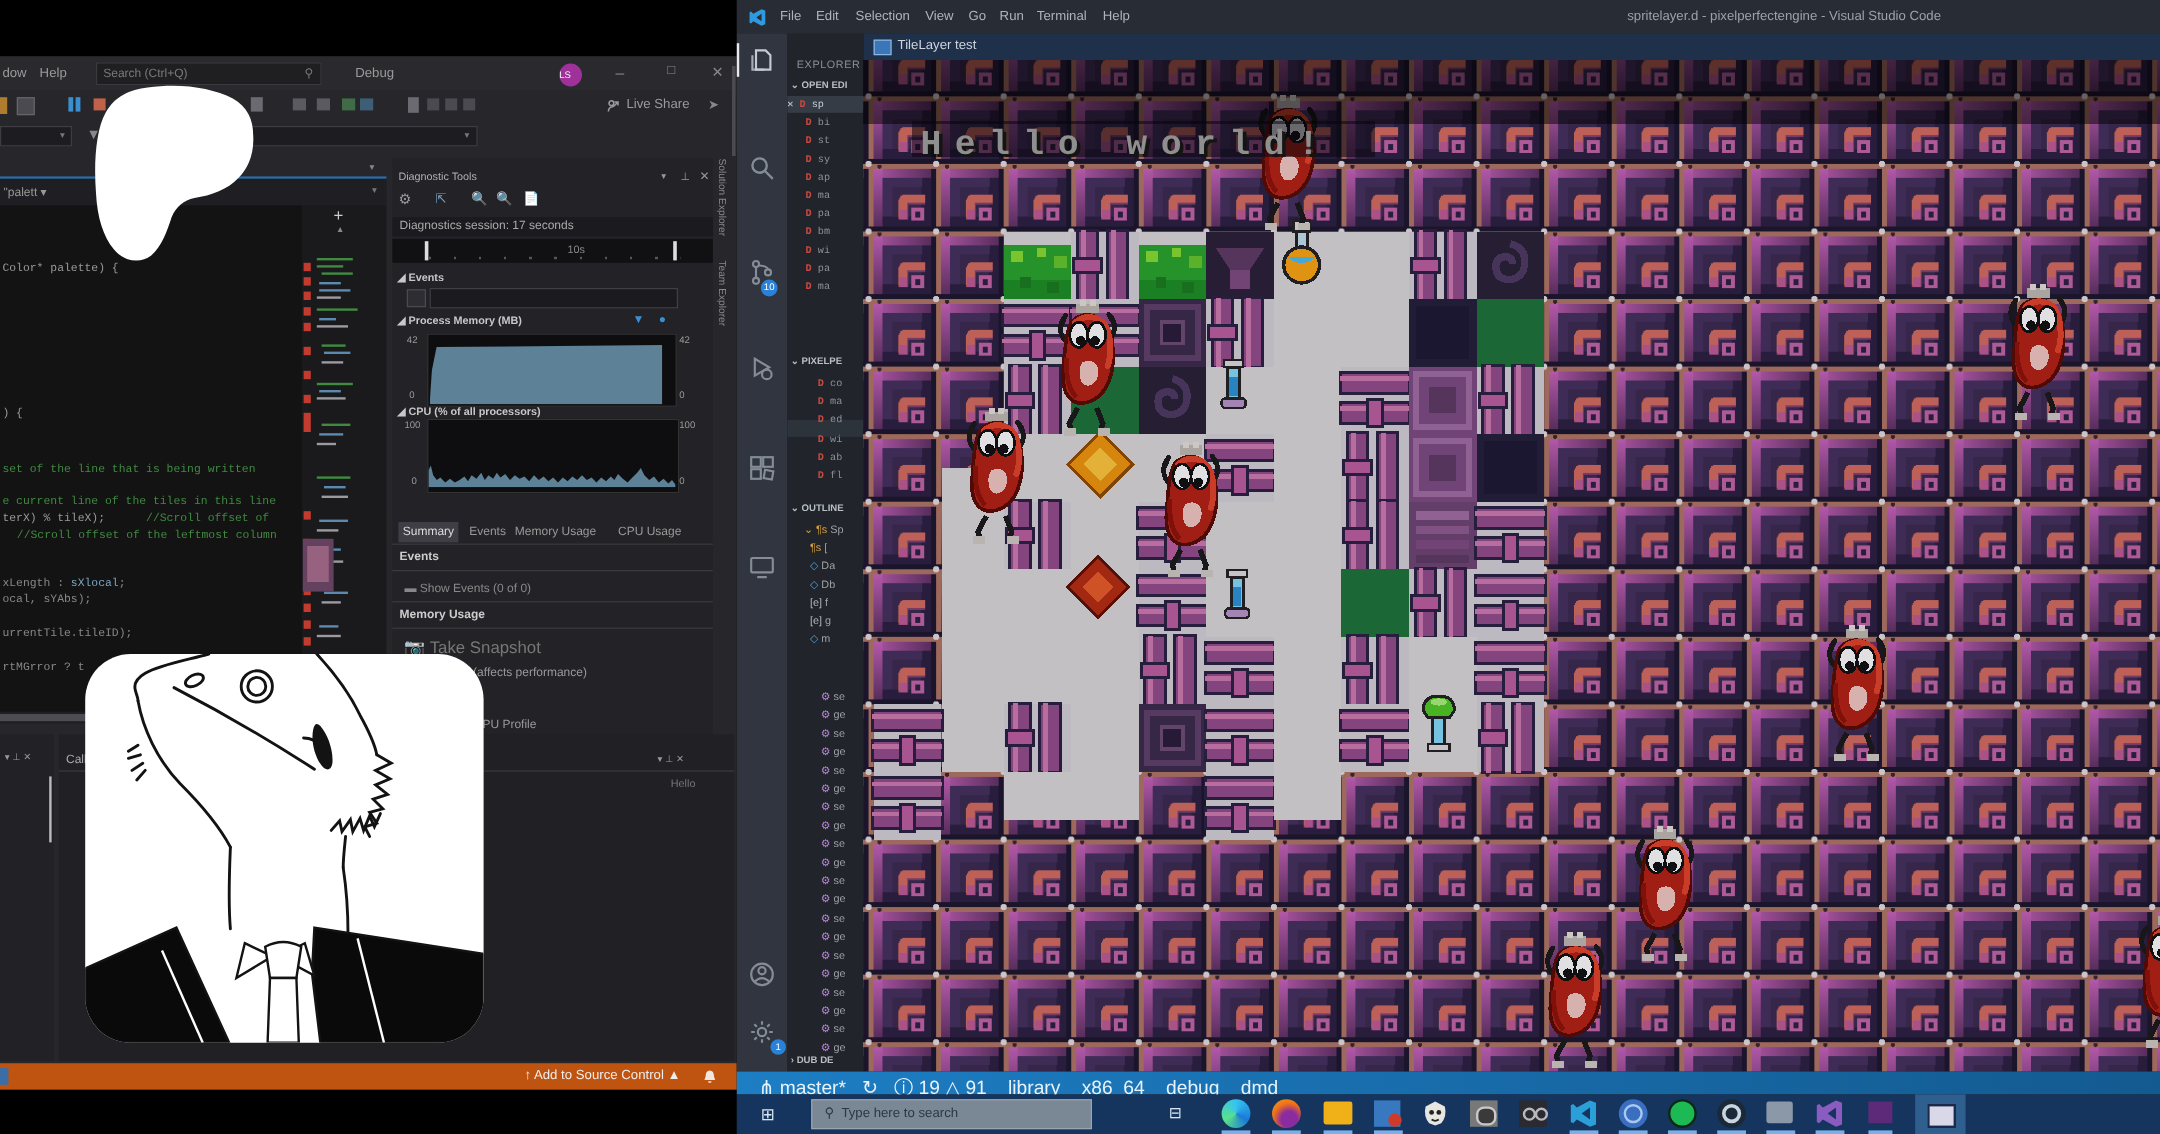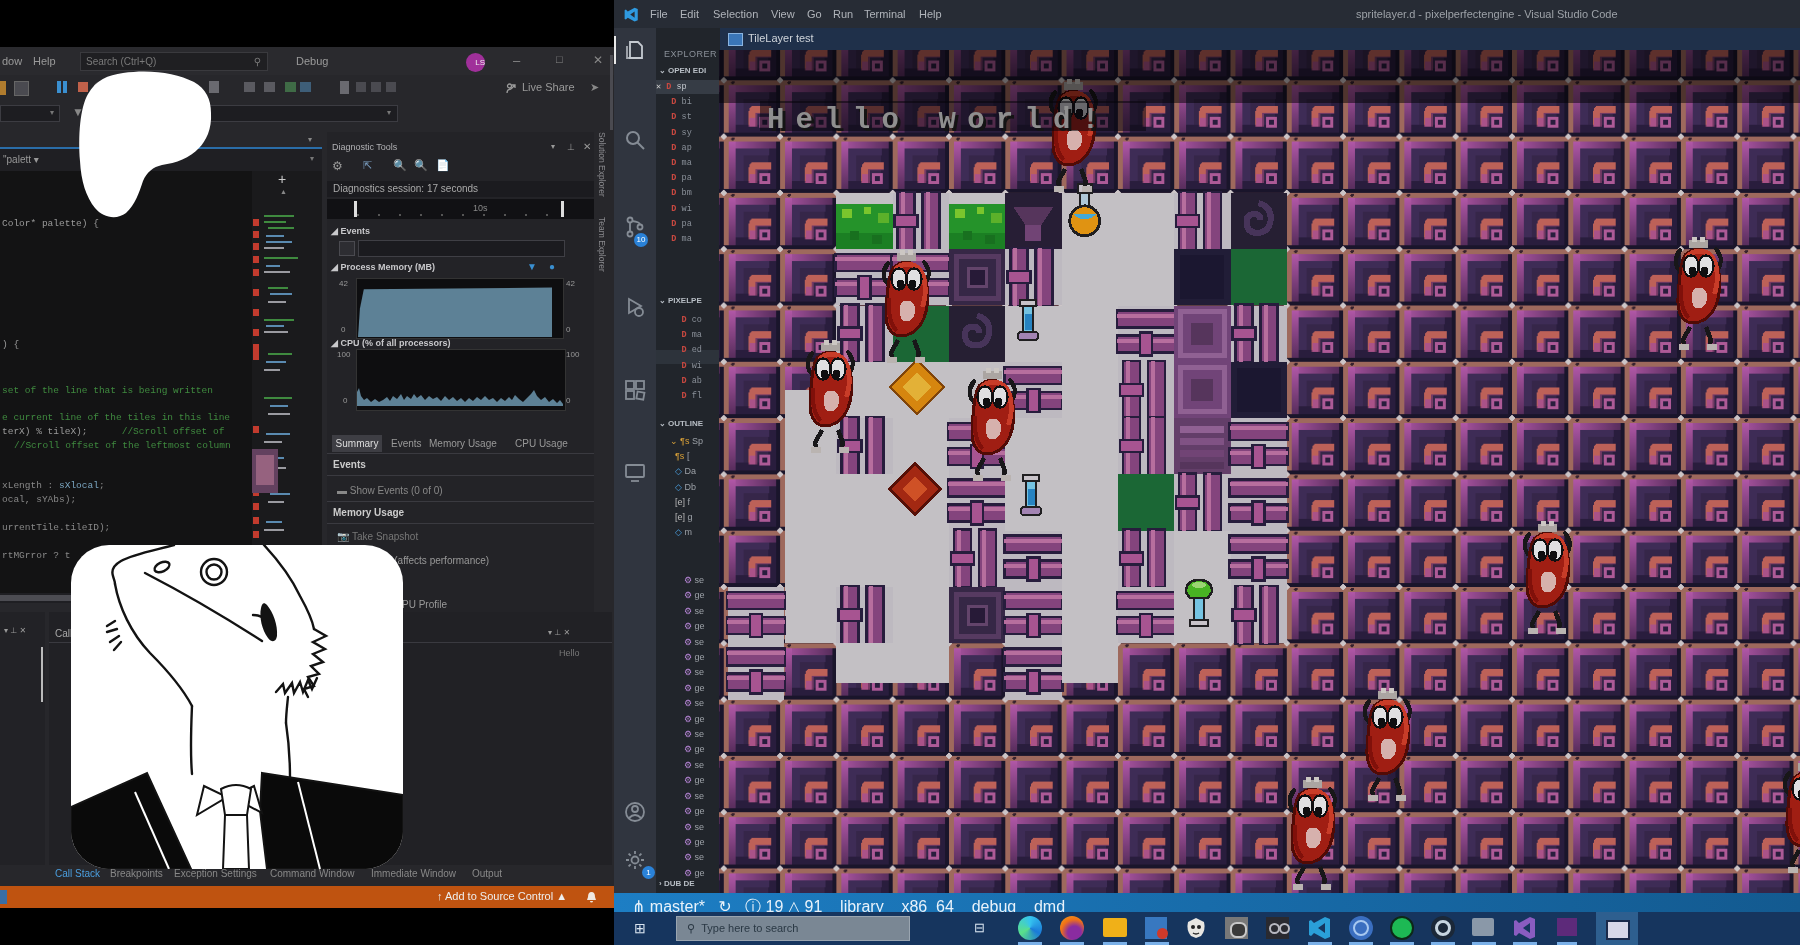--- a/index.html
+++ b/index.html
@@ -12,21 +12,21 @@
 <body>
 <div id="wrap">
 
   <div id="vsL" class="abs" style="left:0;top:47px;width:614px;height:861px;background:#27272b;">
 
     <div class="abs" style="left:0;top:0;width:614px;height:28px;background:#2a2a2e;color:#9a9a9a;font-size:11px;">
       <span class="abs" style="left:2px;top:8px;">dow</span>
       <span class="abs" style="left:33px;top:8px;">Help</span>
       <div class="abs" style="left:80px;top:5px;width:188px;height:19px;background:#1f1f22;border:1px solid #3a3a3e;color:#7a7a7a;font-size:10px;line-height:18px;padding-left:5px;box-sizing:border-box;">Search (Ctrl+Q)<span style="position:absolute;right:6px;">⚲</span></div>
       <span class="abs" style="left:296px;top:8px;">Debug</span>
-      <div class="abs" style="left:466px;top:6px;width:19px;height:19px;border-radius:50%;background:#a0309a;color:#eee;font-size:8px;text-align:right;line-height:19px;">LS</div>
+      <div class="abs" style="left:466px;top:6px;width:19px;height:19px;border-radius:50%;background:#a0309a;color:#eee;font-size:8px;text-align:left;line-height:19px;">LS</div>
       <span class="abs" style="left:513px;top:6px;font-size:13px;color:#888;">–</span>
       <span class="abs" style="left:556px;top:6px;font-size:11px;color:#888;">□</span>
       <span class="abs" style="left:593px;top:6px;font-size:12px;color:#888;">✕</span>
     </div>
 
     <div class="abs" style="left:0;top:28px;width:614px;height:28px;background:#27272b;">
       <div class="abs" style="left:0;top:6px;width:6px;height:14px;background:#b07c2e;"></div>
       <div class="abs" style="left:14px;top:6px;width:13px;height:13px;background:#4a4a50;border:1px solid #666;"></div>
       <div class="abs" style="left:57px;top:6px;width:4px;height:12px;background:#3a8fd0;"></div>
       <div class="abs" style="left:63px;top:6px;width:4px;height:12px;background:#3a8fd0;"></div>
@@ -203,48 +203,40 @@
       <span class="abs" style="left:64px;top:306px;color:#999;font-size:10px;">Events</span>
       <span class="abs" style="left:102px;top:306px;color:#999;font-size:10px;">Memory Usage</span>
       <span class="abs" style="left:188px;top:306px;color:#999;font-size:10px;">CPU Usage</span>
       <div class="abs" style="left:0;top:321px;width:267px;height:1px;background:#3a3a40;"></div>
       <span class="abs" style="left:6px;top:327px;color:#ccc;font-size:10px;font-weight:bold;">Events</span>
       <div class="abs" style="left:0;top:343px;width:267px;height:1px;background:#3a3a40;"></div>
       <span class="abs" style="left:10px;top:353px;color:#888;font-size:10px;">▬ Show Events (0 of 0)</span>
       <div class="abs" style="left:0;top:369px;width:267px;height:1px;background:#3a3a40;"></div>
       <span class="abs" style="left:6px;top:375px;color:#ccc;font-size:10px;font-weight:bold;">Memory Usage</span>
       <div class="abs" style="left:0;top:391px;width:267px;height:1px;background:#3a3a40;"></div>
-      <span class="abs" style="left:10px;top:399px;color:#777;font-size:10px;">📷 Take Snapshot</span>
+      <span class="abs" style="left:10px;top:399px;color:#777;font-size:14px;">📷 Take Snapshot</span>
       <span class="abs" style="left:10px;top:423px;color:#999;font-size:10px;">eap profiling (affects performance)</span>
       <span class="abs" style="left:75px;top:467px;color:#999;font-size:10px;">PU Profile</span>
     </div>
 
     <div class="abs" style="left:597px;top:85px;color:#8a8a8e;font-size:8.5px;writing-mode:vertical-rl;">Solution Explorer</div>
     <div class="abs" style="left:597px;top:170px;color:#8a8a8e;font-size:8.5px;writing-mode:vertical-rl;">Team Explorer</div>
     <div class="abs" style="left:610px;top:8px;width:3px;height:75px;background:#4a4a50;"></div>
 
     <div class="abs" style="left:0;top:565px;width:45px;height:272px;background:#222226;">
       <span class="abs" style="left:4px;top:14px;color:#999;font-size:8px;">▾ ⊥ ✕</span>
       <div class="abs" style="left:41px;top:35px;width:2px;height:55px;background:#bbb;"></div>
     </div>
     <div class="abs" style="left:49px;top:565px;width:563px;height:272px;background:#212125;">
       <span class="abs" style="left:6px;top:16px;color:#aaa;font-size:10px;">Call</span>
       <span class="abs" style="left:499px;top:16px;color:#999;font-size:8px;">▾ ⊥ ✕</span>
       <span class="abs" style="left:510px;top:36px;color:#777;font-size:9px;">Hello</span>
       <div class="abs" style="left:0;top:30px;width:563px;height:1px;background:#3a3a40;"></div>
     </div>
 
-    <div class="abs" style="left:0;top:818px;width:614px;height:20px;background:#27272b;font-size:10px;color:#888;">
-      <span class="abs" style="left:55px;top:3px;color:#4b9fe0;">Call Stack</span>
-      <span class="abs" style="left:110px;top:3px;">Breakpoints</span>
-      <span class="abs" style="left:174px;top:3px;">Exception Settings</span>
-      <span class="abs" style="left:270px;top:3px;">Command Window</span>
-      <span class="abs" style="left:371px;top:3px;">Immediate Window</span>
-      <span class="abs" style="left:472px;top:3px;">Output</span>
-    </div>
 
     <div class="abs" style="left:0;top:839px;width:614px;height:22px;background:#bf5310;">
       <div class="abs" style="left:0;top:4px;width:7px;height:14px;background:#3a6ea5;"></div>
       <span class="abs" style="left:437px;top:4px;color:#eee;font-size:11px;">↑ Add to Source Control ▲</span>
       <svg class="abs" style="left:585px;top:5px;" width="13" height="13" viewBox="0 0 13 13">
           <path d="M6.5,1 Q10,1 10,6 L11,9 L2,9 L3,6 Q3,1 6.5,1 Z M5,10 a1.5,1.5 0 0 0 3,0 Z" fill="#f0e8e0"></path>
         </svg>
     </div>
   </div>
 

